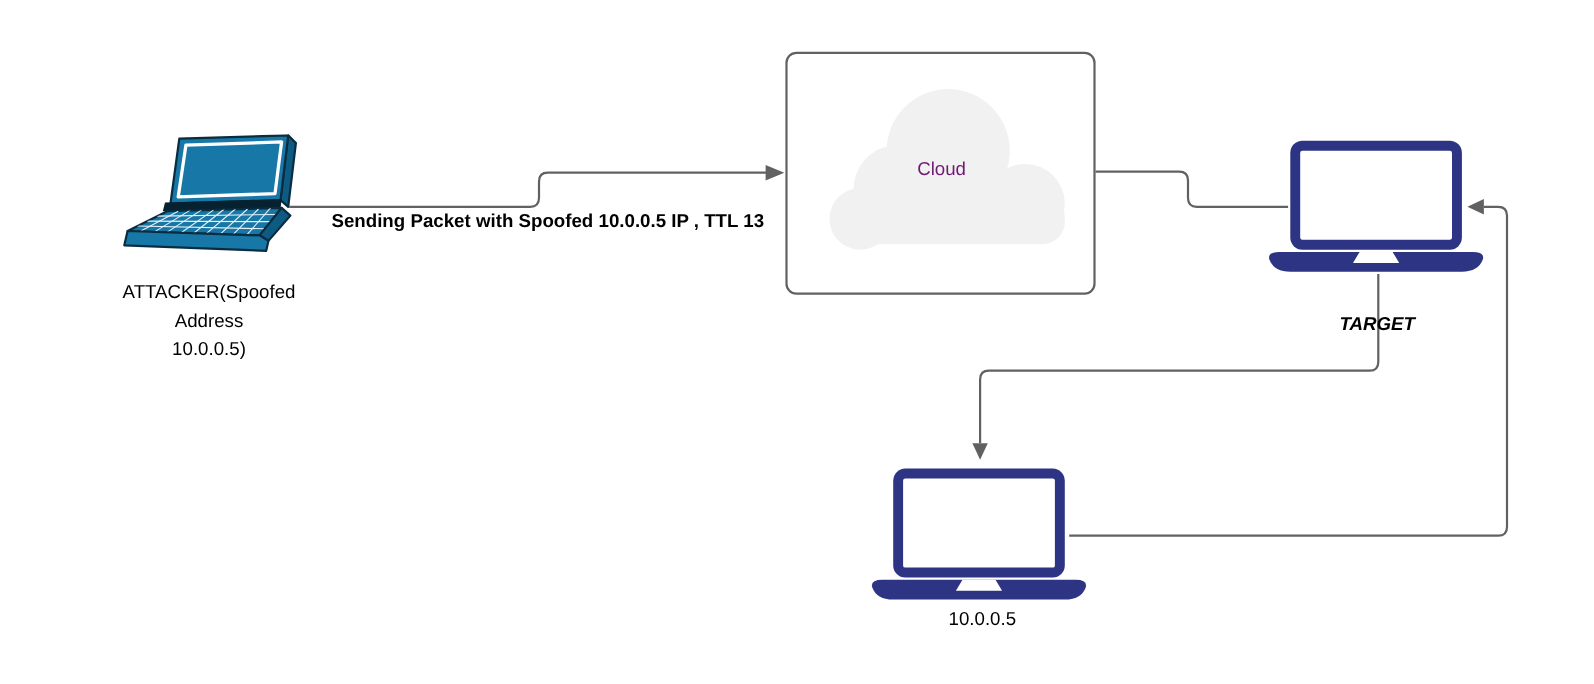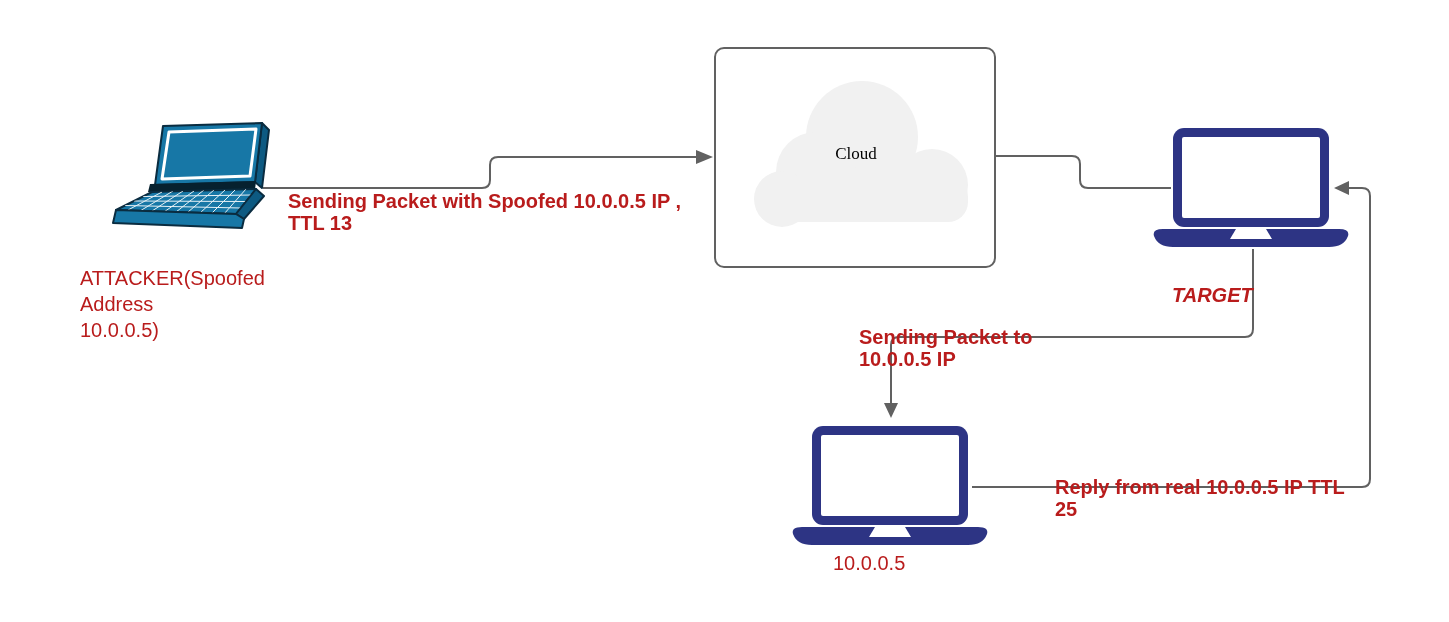--- a/index.html
+++ b/index.html
@@ -1,36 +1,36 @@
 <!DOCTYPE html>
 <html><head>
 <meta charset="utf-8">
 <style>
   html,body { margin:0; padding:0; background:#ffffff; }
   .canvas {
     position:relative; width:1449px; height:622px; background:#ffffff;
     font-family:"Liberation Sans", sans-serif; overflow:hidden;
   }
   .lbl {
-    position:absolute; color:#b91c1c; font-size:20px; 
+    position:absolute; color:#000000; font-size:17px; text-align:center;
     line-height:22px; z-index:5;
   }
   .edge-lbl { font-weight:bold; }
   .node-lbl-italic { font-weight:bold; font-style:italic;margin-top:28px; }
   .pre { white-space:pre-line; line-height:26px; }
   .cloud-box {
     position:absolute; left:714px; top:47px; width:282px; height:221px;
     border:2px solid #616161; border-radius:10px; background:#ffffff;
     box-sizing:border-box; z-index:2;
   }
   .node-svg { position:absolute; z-index:3; }
   .connectors { position:absolute; left:0; top:0; z-index:1; }
   .cloud-label {
     position:absolute; left:60px; top:95px; width:160px; text-align:center;
-    color:#000000; font-size:17px;font-family:Liberation Serif, serif;
+    color:#701a75; font-size:17px;
   }
 </style>
 </head>
 <body>
 
 <div class="canvas">
 
   <svg class="connectors" width="1449" height="622">
     <g fill="none" stroke-width="2" stroke="#616161">
       <path d="M263,188 H482 Q490,188 490,180 V165 Q490,157 498,157 H697"></path>
@@ -108,27 +108,25 @@
 
   <svg class="node-svg" style="left:790px; top:424px;" width="200" height="126" viewBox="0 0 200 126">
     <g fill="#2d3484">
       <rect x="22" y="2" width="156" height="99" rx="11"></rect>
       <path d="M12,103 H188 Q199,103 197,110 Q193,121 178,121 H22 Q7,121 3,110 Q1,103 12,103 Z"></path>
     </g>
     <rect x="31" y="11" width="138" height="81" rx="2" fill="#ffffff"></rect>
     <path d="M85,103 H115 L121,113 H79 Z" fill="#ffffff"></path>
   </svg>
 
-  <div class="lbl pre" style="left:80px; top:253px; width:220px;margin-top:12px;">ATTACKER(Spoofed
+  <div class="lbl pre" style="left:80px; top:253px; width:220px;">ATTACKER(Spoofed
 Address
 10.0.0.5)</div>
 
   <div class="lbl edge-lbl" style="left:288px; top:190px; width:420px;">Sending Packet with Spoofed 10.0.0.5 IP , TTL 13</div>
 
   <div class="lbl node-lbl-italic" style="left:1172px; top:256px; width:160px;">TARGET</div>
 
-  <div class="lbl edge-lbl" style="left:859px; top:326px; width:250px;">Sending Packet to 10.0.0.5 IP</div>
 
-  <div class="lbl edge-lbl" style="left:1055px; top:476px; width:290px;">Reply from real 10.0.0.5 IP TTL 25</div>
 
   <div class="lbl" style="left:833px; top:552px; width:120px;">10.0.0.5</div>
 
 </div>
 
 </body></html>

